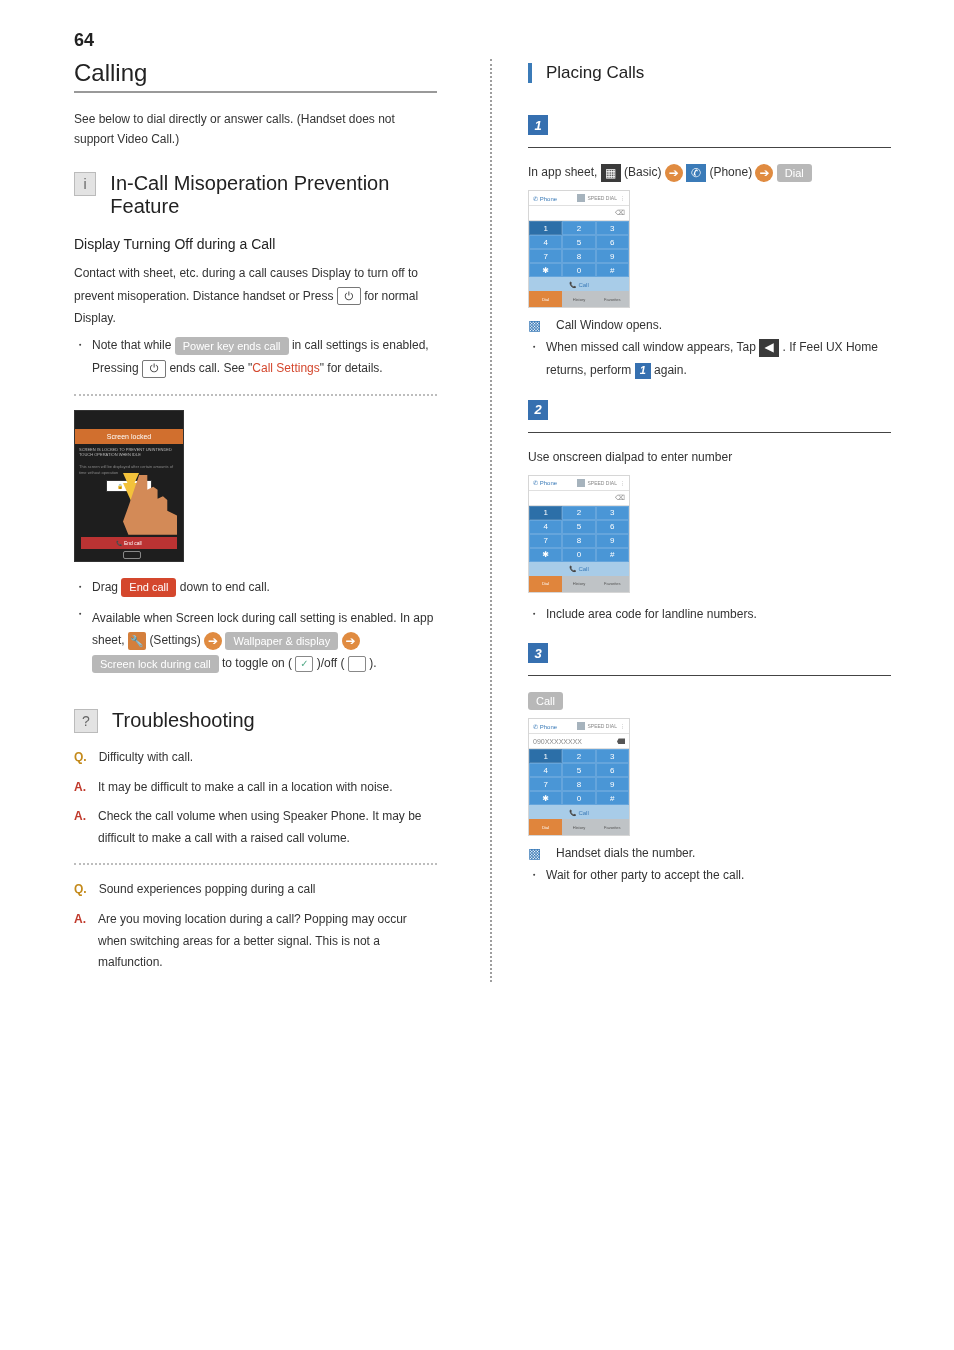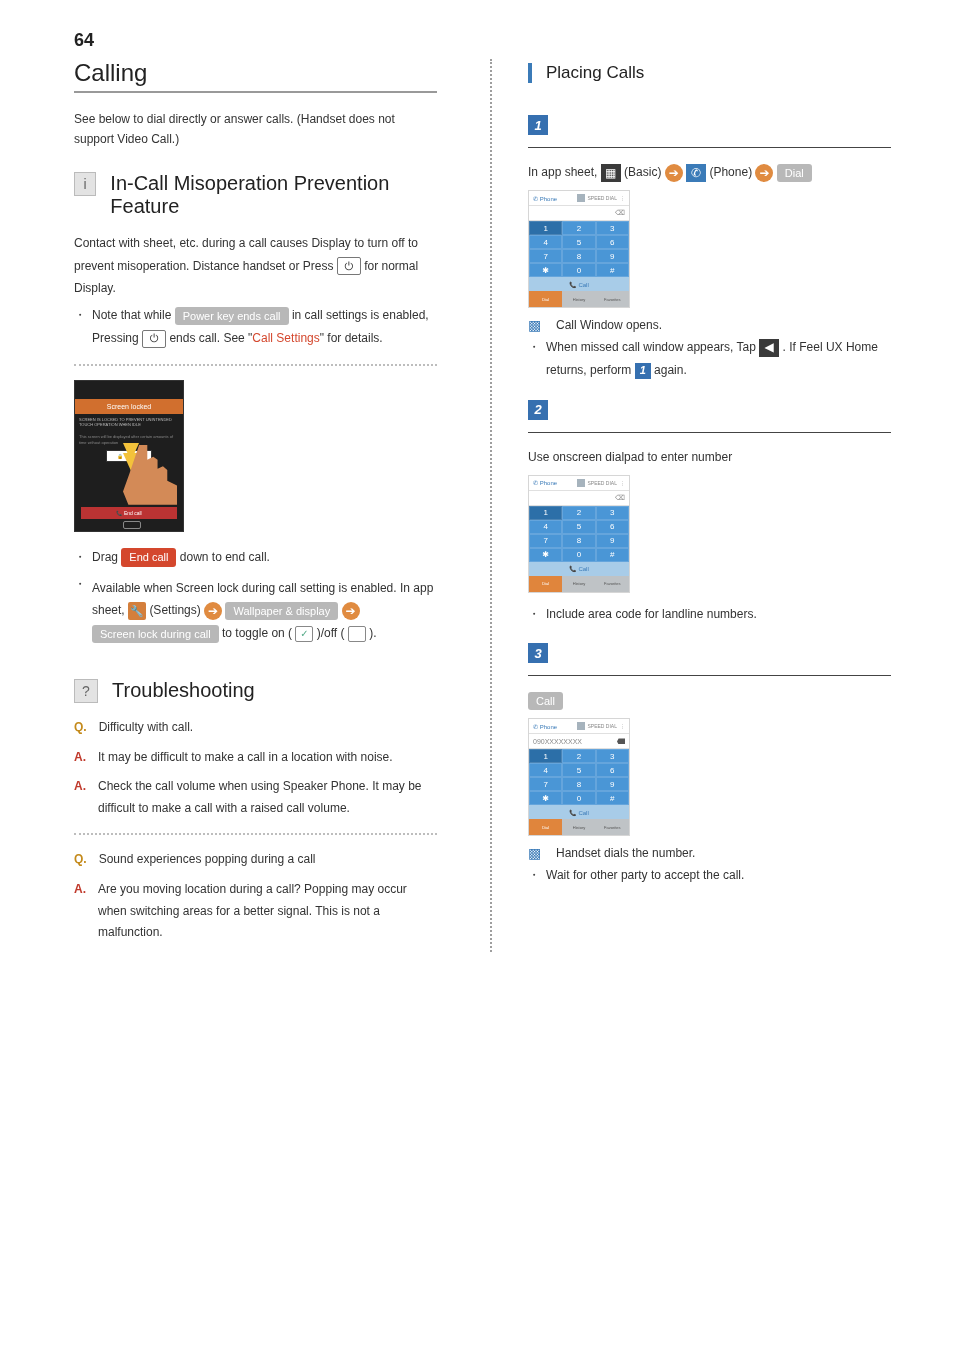--- a/index.html
+++ b/index.html
@@ -93,20 +93,21 @@
 
     <div class="col col-left">
       <h1>Calling</h1>
       <div class="intro">See below to dial directly or answer calls. (Handset does not support Video Call.)</div>
 
       <div class="section-head">
         <div class="icon-box">i</div>
         <div class="section-title">In-Call Misoperation Prevention Feature</div>
       </div>
 
+      <div class="subhead">Display Turning Off during a Call</div>
       <div class="body">
         <span>Contact with sheet, etc. during a call causes Display to turn off to prevent misoperation. Distance handset or Press </span>
         <span class="keycap">⏻</span>
         <span> for normal Display.</span>
       </div>
       <div class="note-row">
         <span class="bullet">・</span>
         <div>
           <span>Note that while </span>
           <span class="pill">Power key ends call</span>

